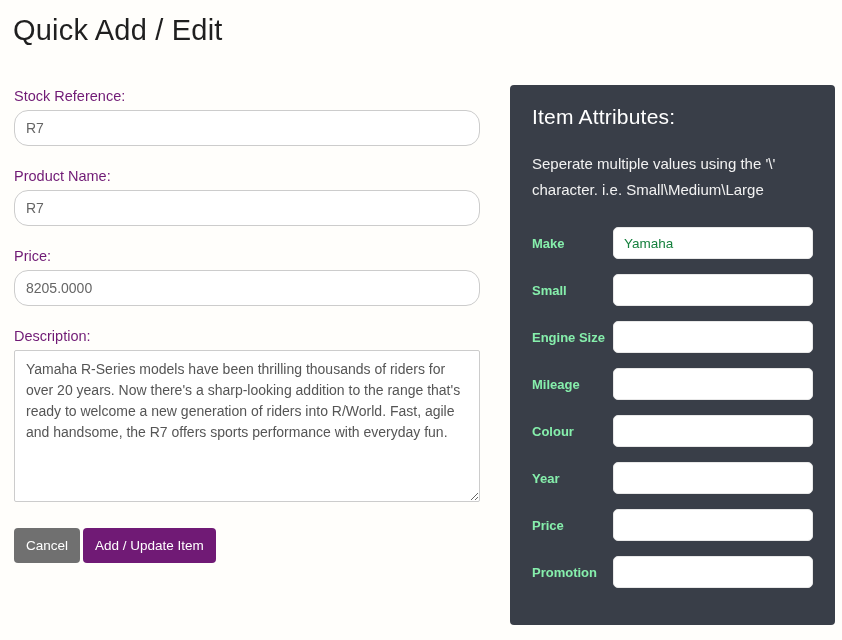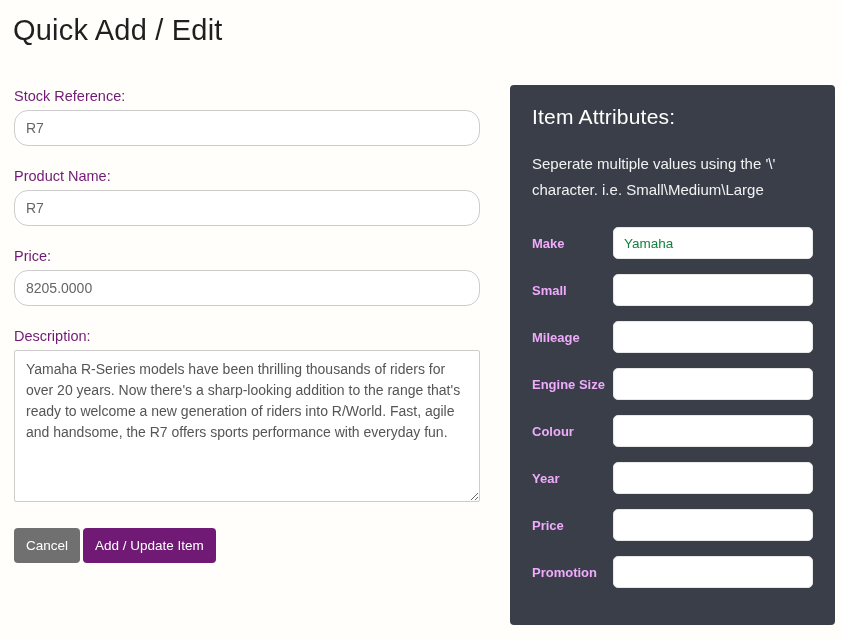--- a/index.html
+++ b/index.html
@@ -98,21 +98,21 @@
   .attr-row {
     display: flex;
     align-items: center;
     height: 32px;
     margin-bottom: 15px;
   }
   .attr-label {
     flex: 0 0 81px;
     font-size: 13px;
     font-weight: bold;
-    color: #f0abfc;
+    color: #86efac;
   }
   .attr-input {
     flex: 1;
     height: 32px;
     border: 1px solid #e8e8e8;
     border-radius: 5px;
     background: #ffffff;
     padding: 0 10px;
     font-size: 13.5px;
     color: #15803d;
@@ -167,30 +167,30 @@
         <span class="attr-label">Make</span>
         <input type="text" class="attr-input" value="Yamaha" style="">
       </div>
 
       <div class="attr-row">
         <span class="attr-label">Small</span>
         <input type="text" class="attr-input" value="" style="">
       </div>
 
       <div class="attr-row">
+        <span class="attr-label">Engine Size</span>
+        <input type="text" class="attr-input" value="" style="">
+      </div>
+
+      <div class="attr-row">
         <span class="attr-label">Mileage</span>
         <input type="text" class="attr-input" value="" style="">
       </div>
 
       <div class="attr-row">
-        <span class="attr-label">Engine Size</span>
-        <input type="text" class="attr-input" value="" style="">
-      </div>
-
-      <div class="attr-row">
         <span class="attr-label">Colour</span>
         <input type="text" class="attr-input" value="" style="">
       </div>
 
       <div class="attr-row">
         <span class="attr-label">Year</span>
         <input type="text" class="attr-input" value="" style="">
       </div>
 
       <div class="attr-row">

